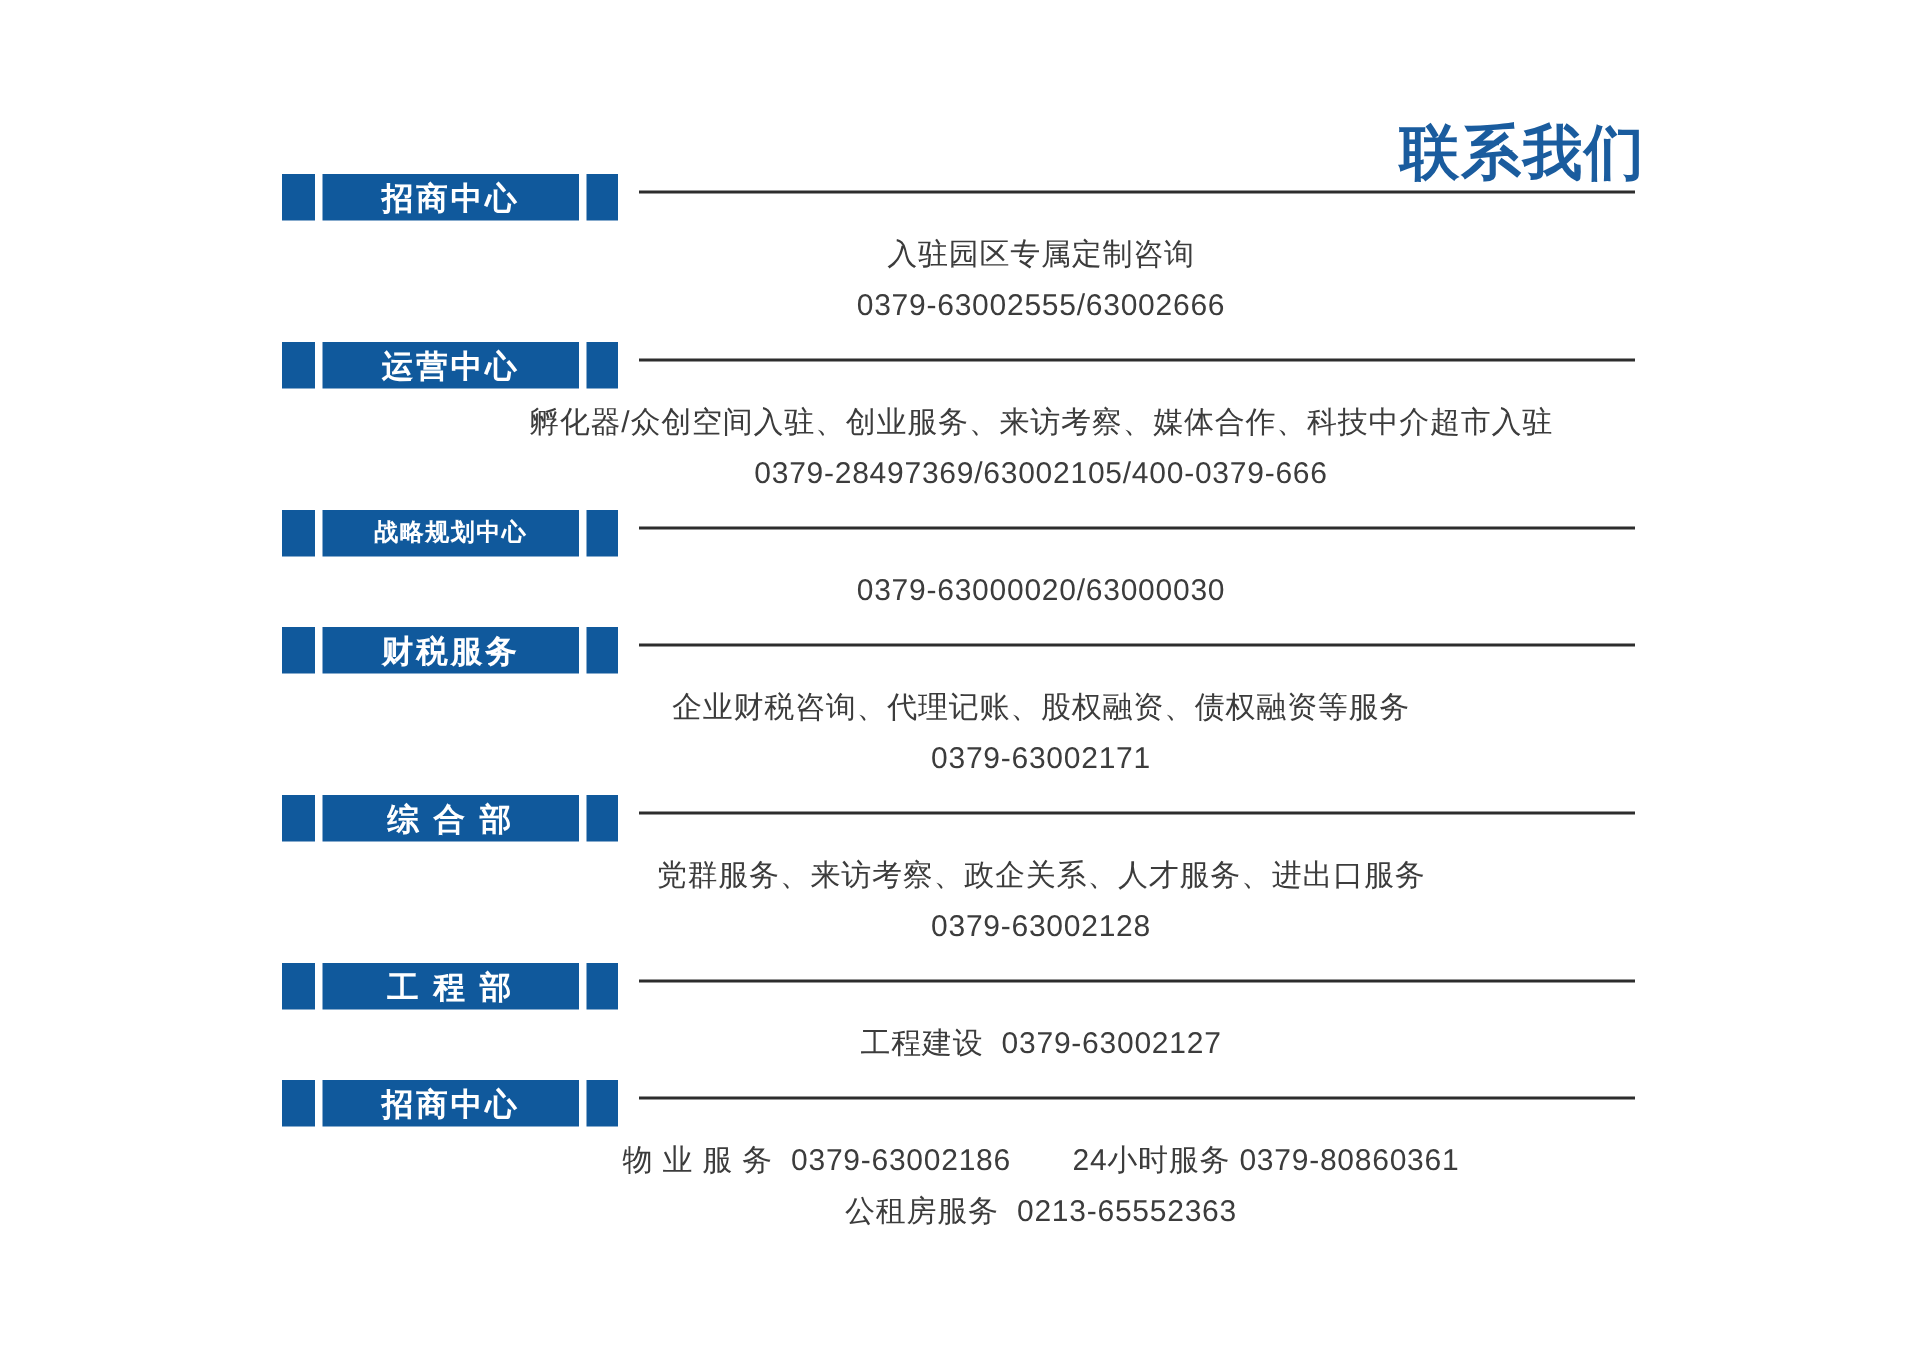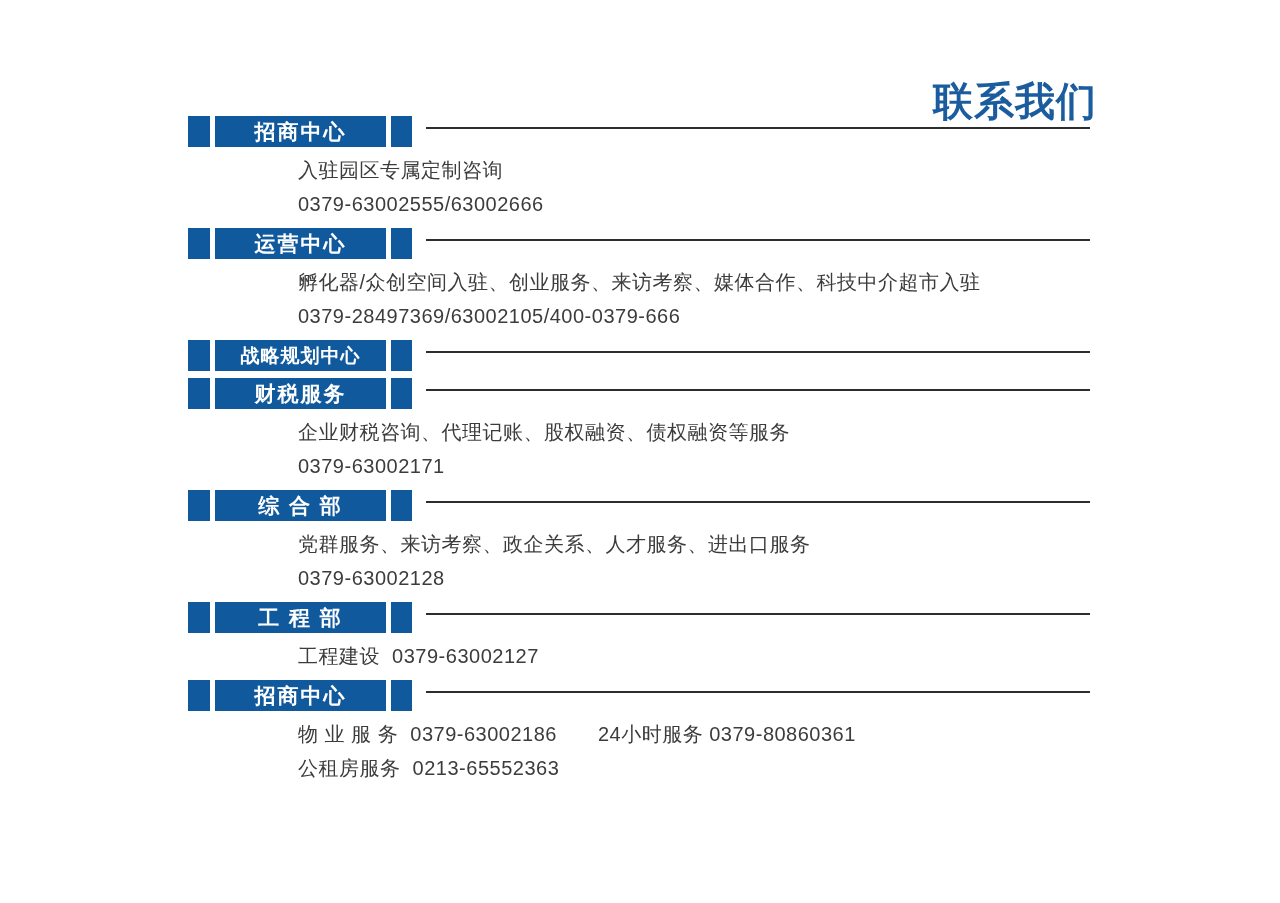--- a/index.html
+++ b/index.html
@@ -56,40 +56,41 @@
     display: flex;
     align-items: center;
     justify-content: center;
     font-weight: bold;
     font-size: 21px;
     letter-spacing: 2px;
     flex: none;
     white-space: pre;
   }
   .label-box.label-small {
-    font-size: 19px;
+    font-size: 16px;
     letter-spacing: 1px;
   }
   .sq-right {
     width: 21px;
     height: 31px;
     background: var(--badge-blue, #10599c);
     margin-left: 5px;
     flex: none;
   }
   .rule {
     flex: 1;
     height: 2px;
     background: var(--rule-dark, #2d2d2d);
     margin-left: 14px;
     align-self: flex-start;
     margin-top: 11px;
   }
   .section-body {
     margin: 6px 0 7px 110px;
+    text-align: center;
   }
   .section.short .section-body { }
   .text-line {
     font-size: 20px;
     line-height: 34px;
     color: var(--text-dark, #3c3c3c);
     letter-spacing: 0.5px;
     white-space: pre-wrap;
   }
 </style>
@@ -129,20 +130,21 @@
     </div>
 
     <div class="section">
       <div class="badge-row">
         <div class="sq-left"></div>
         <div class="label-box label-small">战略规划中心</div>
         <div class="sq-right"></div>
         <div class="rule"></div>
       </div>
       <div class="section-body">
+        <div class="text-line">0379-63000020/63000030</div>
       </div>
     </div>
 
     <div class="section">
       <div class="badge-row">
         <div class="sq-left"></div>
         <div class="label-box">财税服务</div>
         <div class="sq-right"></div>
         <div class="rule"></div>
       </div>

